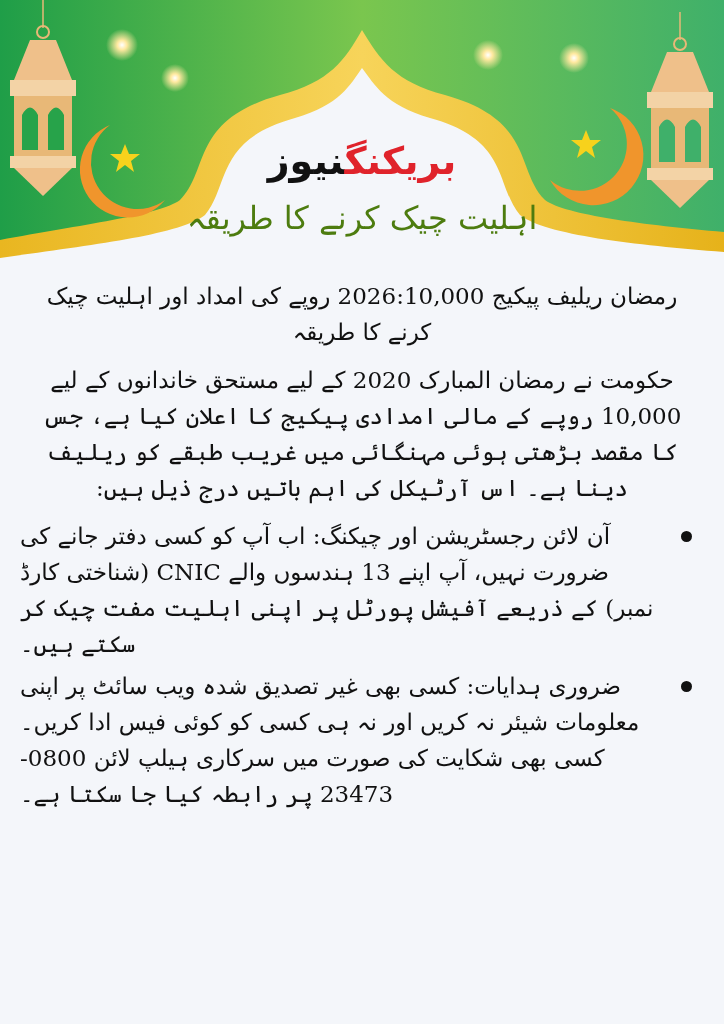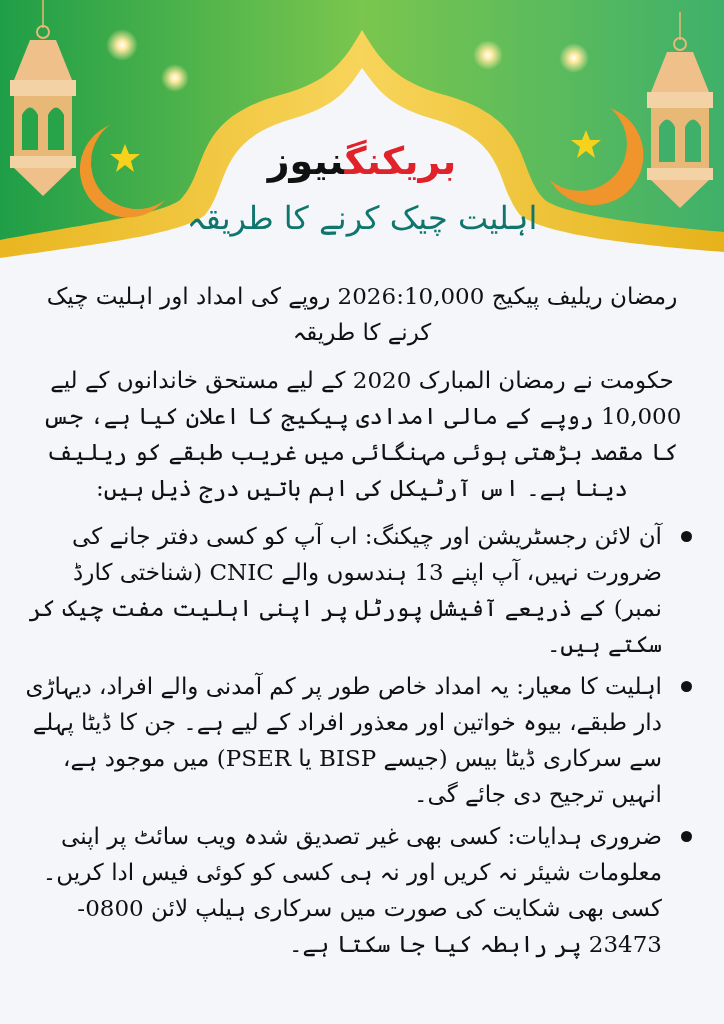--- a/index.html
+++ b/index.html
@@ -14,32 +14,32 @@
     overflow:hidden;
   }
   .header svg { position:absolute; left:0; top:0; }
   .headline {
     position:absolute; left:0; width:724px; text-align:center;
     direction:rtl;
   }
   .headline-1 { top:138px; font-size:38px; font-weight:bold; line-height:46px; }
   .headline-1 .red { color:#e0232b; }
   .headline-1 .black { color:#111; }
-  .headline-2 { top:196px; font-size:32px; color:#0f766e; line-height:44px; font-family:"DejaVu Serif", serif; }
+  .headline-2 { top:196px; font-size:32px; color:#4d7c0f; line-height:44px; font-family:"DejaVu Serif", serif; }
   .body {
     position:absolute; left:20px; right:20px; top:266px;
     direction:rtl; color:#111;
     font-family:"DejaVu Serif", serif;
     font-size:23px; line-height:36px;
     text-align:center;
   }
   .intro p { margin:12px; }
   .intro .title-line { text-align:center; }
   ul.points { margin:10px 0 0 0; padding:0 34px 0 0; list-style:none; }
-  ul.points li { position:relative; margin:0 8px 6px 0; text-align:right; }
+  ul.points li { position:relative; margin:0 8px 6px 0; text-align:left; }
   ul.points li .bullet {
     position:absolute; right:-30px; top:13px; width:11px; height:11px;
     border-radius:50%; background:#111;
   }
 </style>
 </head>
 <body>
 
 <div class="header">
   <svg width="724" height="262" viewBox="0 0 724 262">
@@ -111,16 +111,15 @@
   <div class="headline headline-2">اہلیت چیک کرنے کا طریقہ</div>
 </div>
 
 <div class="body">
   <div class="intro">
     <p class="title-line">رمضان ریلیف پیکیج 2026:10,000 روپے کی امداد اور اہلیت چیک کرنے کا طریقہ</p>
     <p>حکومت نے رمضان المبارک 2020 کے لیے مستحق خاندانوں کے لیے 10,000 روپے کے مالی امدادی پیکیج کا اعلان کیا ہے، جس کا مقصد بڑھتی ہوئی مہنگائی میں غریب طبقے کو ریلیف دینا ہے۔ اس آرٹیکل کی اہم باتیں درج ذیل ہیں:</p>
   </div>
   <ul class="points">
     <li><span class="bullet"></span><span>آن لائن رجسٹریشن اور چیکنگ: اب آپ کو کسی دفتر جانے کی ضرورت نہیں، آپ اپنے 13 ہندسوں والے CNIC (شناختی کارڈ نمبر) کے ذریعے آفیشل پورٹل پر اپنی اہلیت مفت چیک کر سکتے ہیں۔</span></li>
-    <li><span class="bullet"></span><span>اہلیت کا معیار: یہ امداد خاص طور پر کم آمدنی والے افراد، دیہاڑی دار طبقے، بیوہ خواتین اور معذور افراد کے لیے ہے۔ جن کا ڈیٹا پہلے سے سرکاری ڈیٹا بیس (جیسے BISP یا PSER) میں موجود ہے، انہیں ترجیح دی جائے گی۔</span></li>
     <li><span class="bullet"></span><span>ضروری ہدایات: کسی بھی غیر تصدیق شدہ ویب سائٹ پر اپنی معلومات شیئر نہ کریں اور نہ ہی کسی کو کوئی فیس ادا کریں۔ کسی بھی شکایت کی صورت میں سرکاری ہیلپ لائن 0800-23473 پر رابطہ کیا جا سکتا ہے۔</span></li>
   </ul>
 </div>
 
 </body></html>

